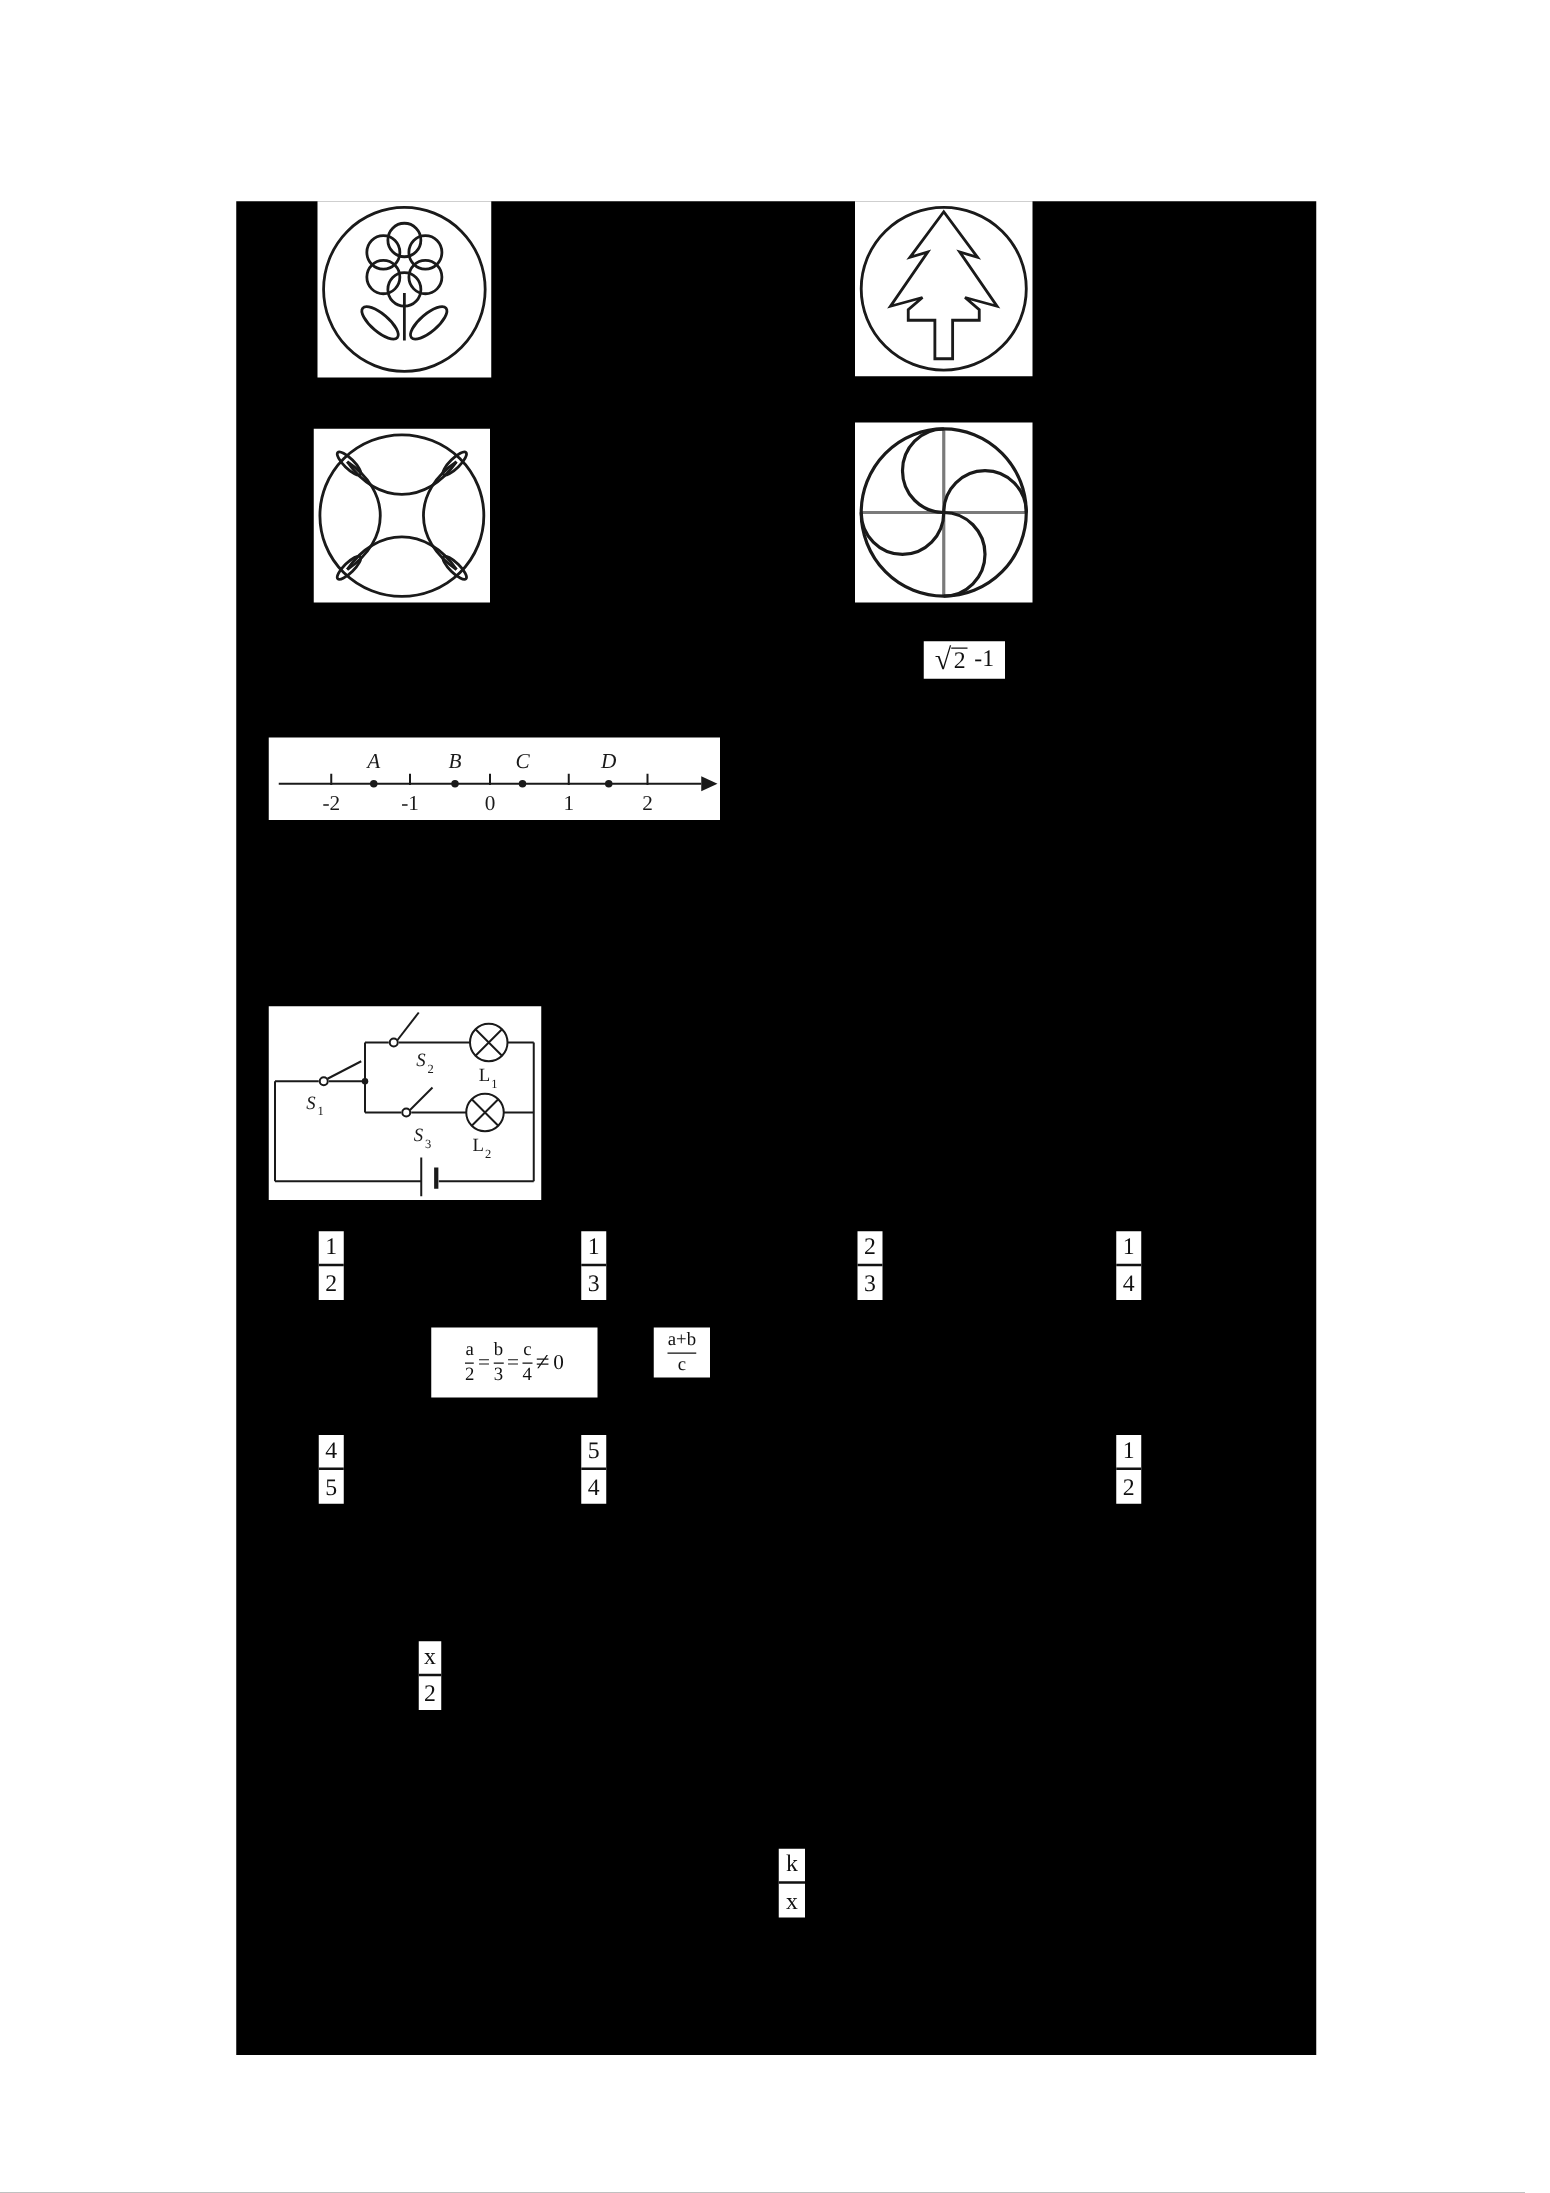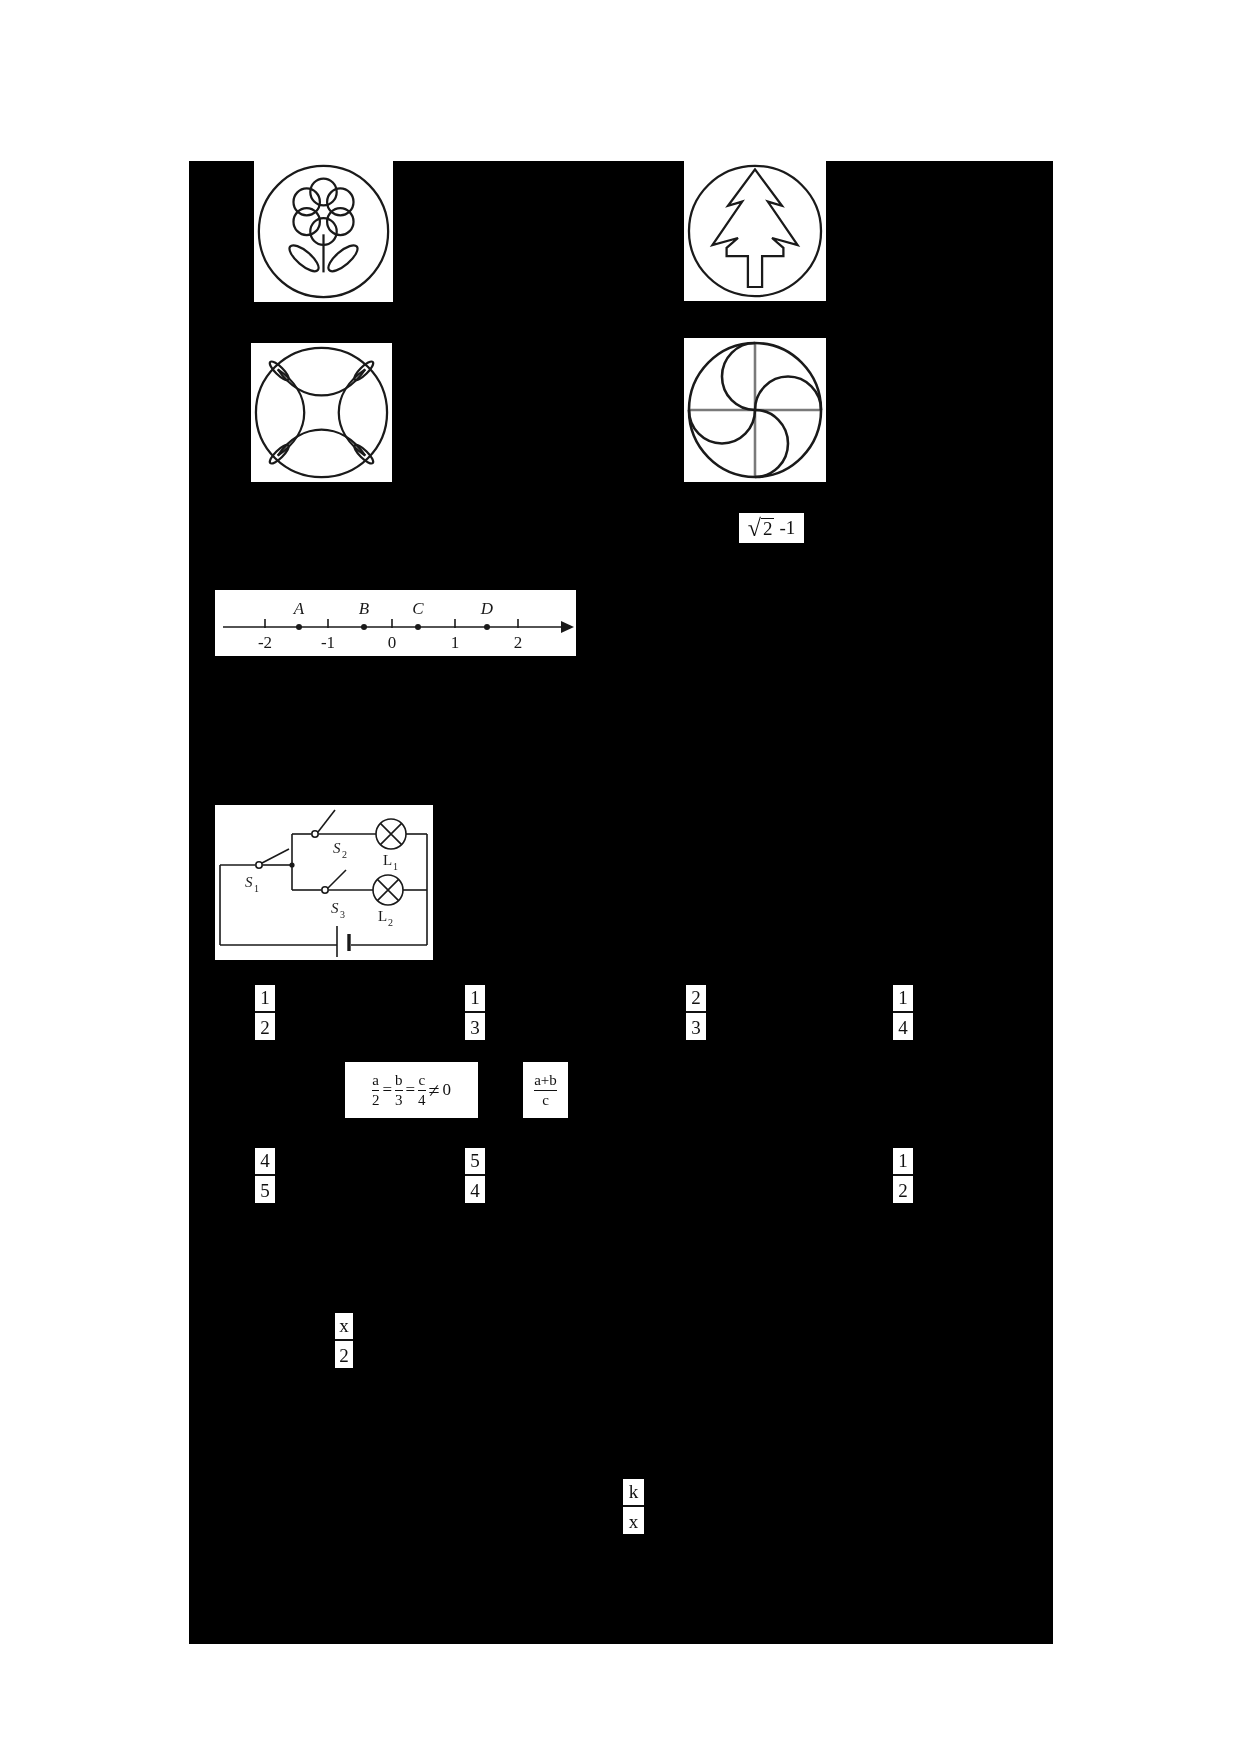--- a/index.html
+++ b/index.html
@@ -199,21 +199,21 @@
       <span class="op">=</span>
       <span class="ifrac">
         <span>c</span>
           <span class="ibar"></span>
           <span>4</span>
       </span>
       <span class="neq">≠</span>
       <span class="op">0</span>
     </div>
 
-    <div class="whitebox formula" style="left:334px;top:901px;width:45px;height:56px;">
+    <div class="whitebox formula" style="left:334px;top:901px;width:45px;height:40px;">
       <span class="ifrac">
         <span>a+b</span>
           <span class="ibar"></span>
           <span>c</span>
       </span>
     </div>
 
     <div class="fracbox" style="left:66px;top:987px;">
       <span class="num">4</span>
         <span class="bar"></span>

